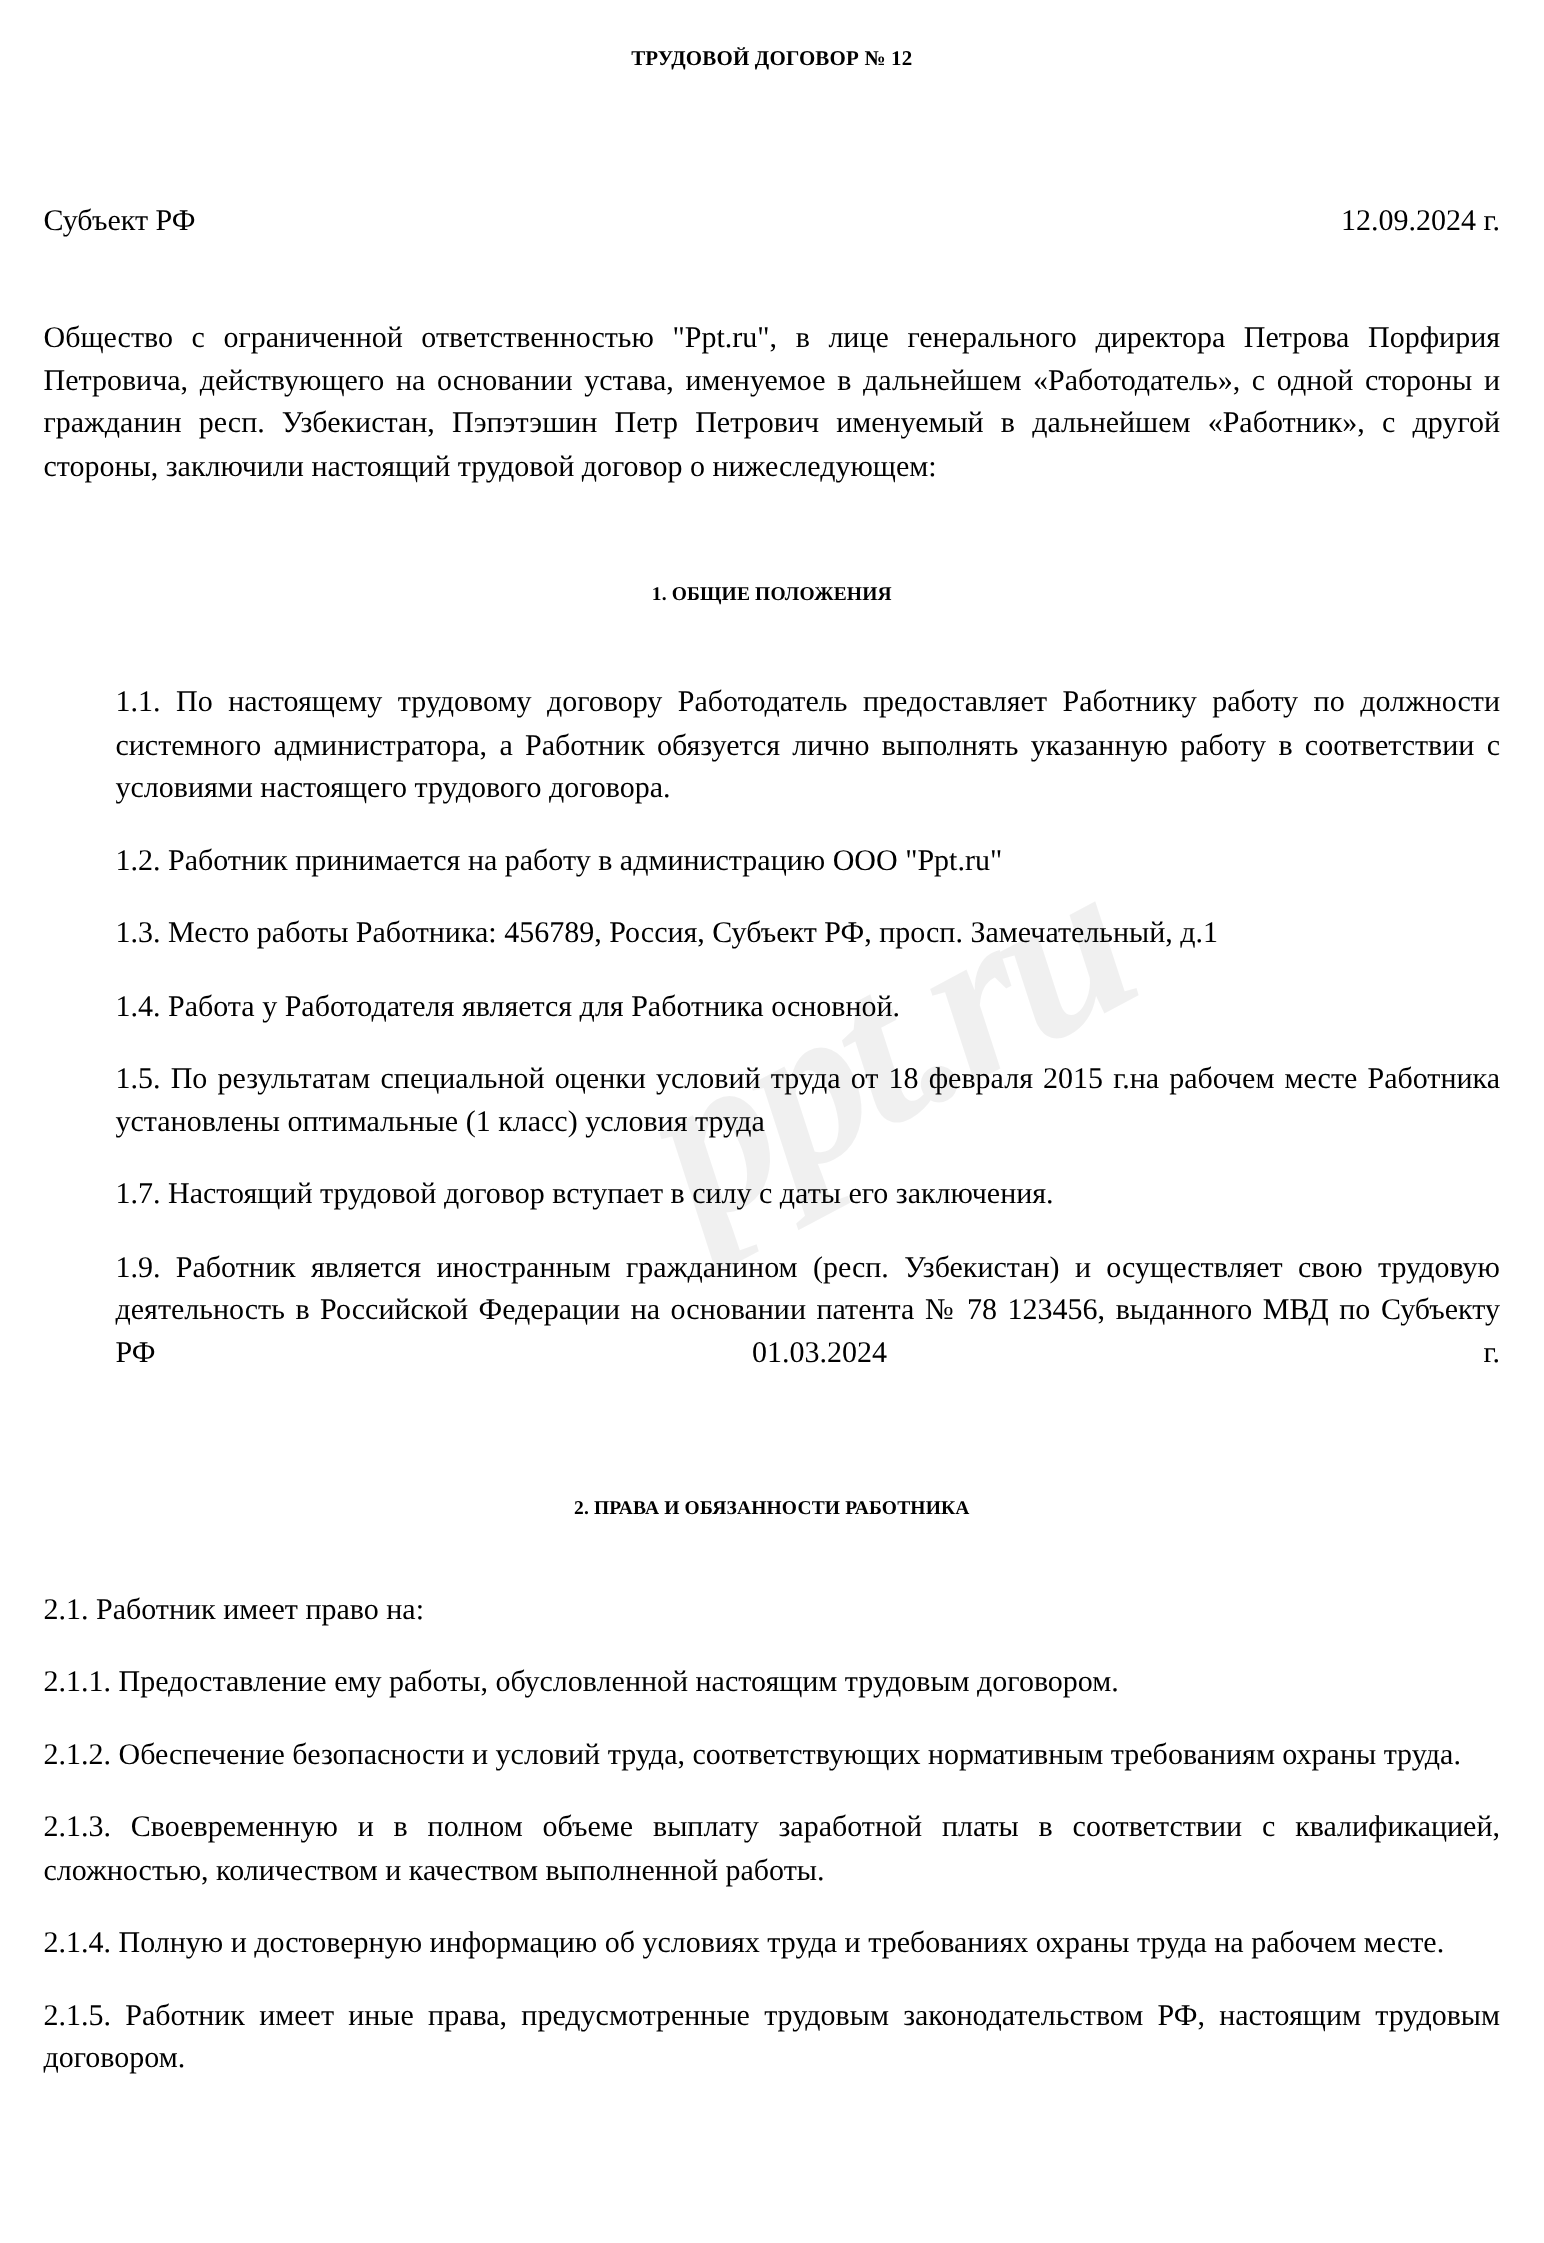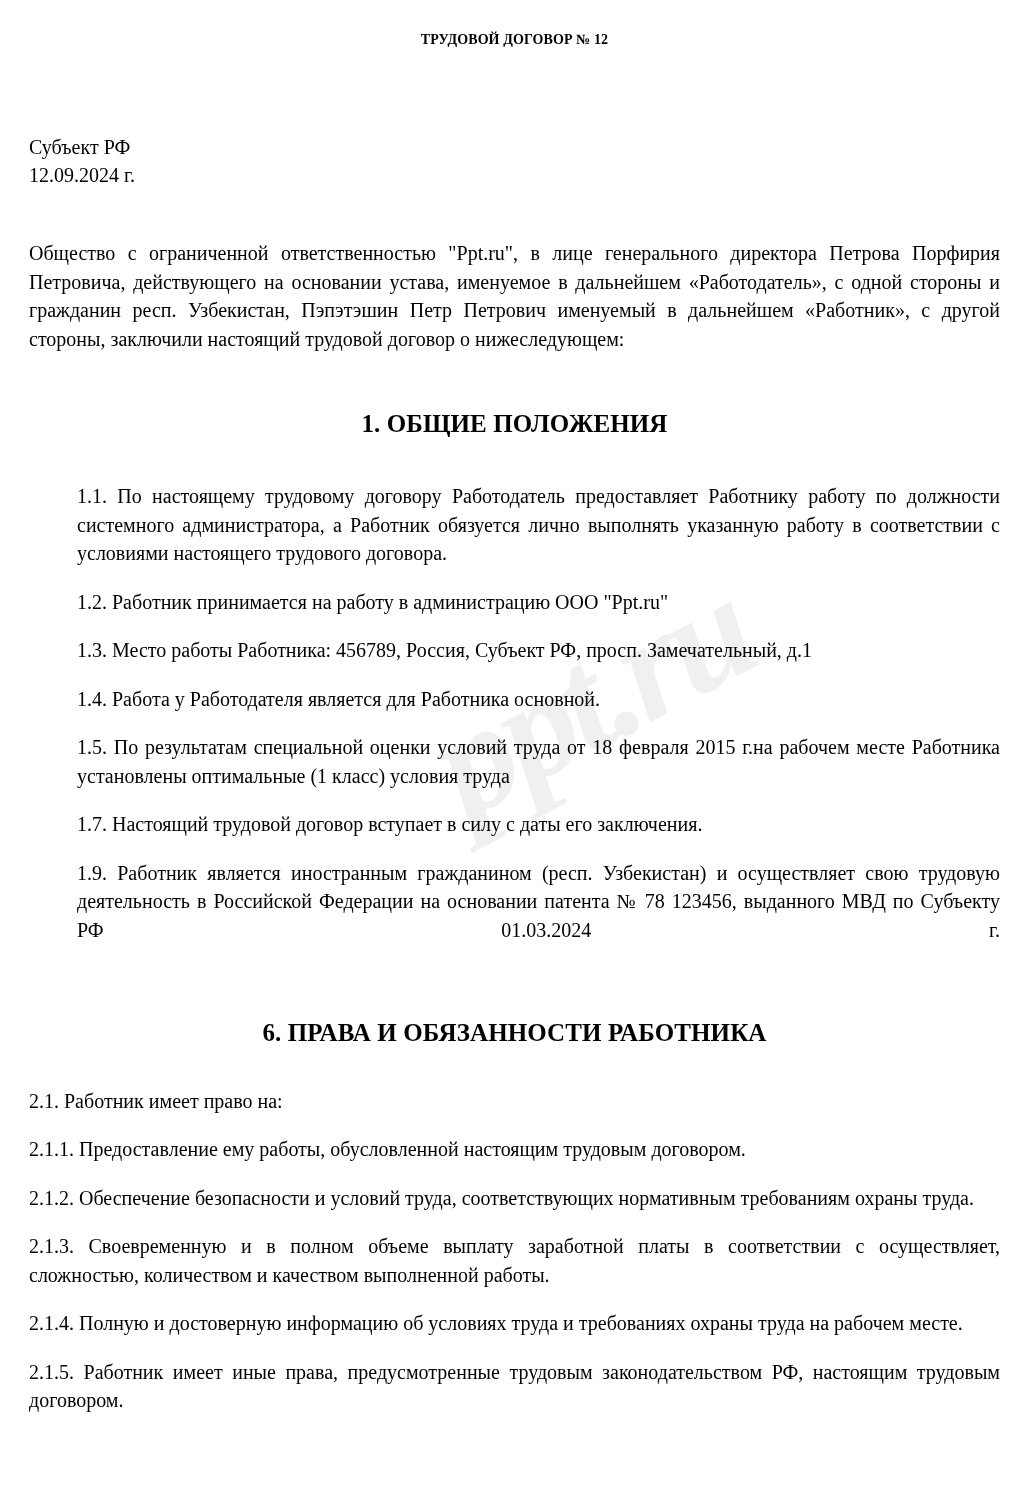--- a/index.html
+++ b/index.html
@@ -57,36 +57,35 @@
     padding-top: 26px;
     letter-spacing: 0.1px;
   }
   .meta-row {
     display: flex;
     justify-content: space-between;
     align-items: baseline;
     font-size: 20px;
     line-height: 28px;
     margin-top: 79px;
-    flex-direction: column;
   }
   .meta-left, .meta-right {
     white-space: nowrap;
   }
   .preamble {
     margin-top: 50px;
     font-size: 20px;
     line-height: 28.5px;
     text-align: justify;
     text-justify: inter-word;
     hyphens: none;
   }
   .section-heading {
     text-align: center;
-    font-size: 25px;
+    font-size: 13px;
     line-height: 28px;
     margin: 0;
     letter-spacing: 0.1px;
   }
   .sec1-heading { margin-top: 57px; }
   .sec2-heading { margin-top: 46px; }
   .clause-list {
     margin: 0;
     padding: 0;
     list-style: none;
@@ -134,26 +133,26 @@
     <div class="clause-list sec1-clauses">
       <p class="clause">1.1. По настоящему трудовому договору Работодатель предоставляет Работнику работу по должности системного администратора, а Работник обязуется лично выполнять указанную работу в соответствии с условиями настоящего трудового договора.</p>
       <p class="clause short">1.2. Работник принимается на работу в администрацию ООО "Ppt.ru"</p>
       <p class="clause short">1.3. Место работы Работника: 456789, Россия, Субъект РФ, просп. Замечательный, д.1</p>
       <p class="clause short">1.4. Работа у Работодателя является для Работника основной.</p>
       <p class="clause">1.5. По результатам специальной оценки условий труда от 18 февраля 2015 г.на рабочем месте Работника установлены оптимальные (1 класс) условия труда</p>
       <p class="clause short">1.7. Настоящий трудовой договор вступает в силу с даты его заключения.</p>
       <p class="clause">1.9. Работник является иностранным гражданином (респ. Узбекистан) и осуществляет свою трудовую деятельность в Российской Федерации на основании патента №  78 123456, выданного МВД по Субъекту РФ 01.03.2024 г.</p>
     </div>
 
-    <h2 class="section-heading sec2-heading">6. ПРАВА И ОБЯЗАННОСТИ РАБОТНИКА</h2>
+    <h2 class="section-heading sec2-heading">2. ПРАВА И ОБЯЗАННОСТИ РАБОТНИКА</h2>
 
     <div class="clause-list sec2-clauses">
       <p class="clause short">2.1. Работник имеет право на:</p>
       <p class="clause short">2.1.1. Предоставление ему работы, обусловленной настоящим трудовым договором.</p>
       <p class="clause">2.1.2. Обеспечение безопасности и условий труда, соответствующих нормативным требованиям охраны труда.</p>
-      <p class="clause">2.1.3. Своевременную и в полном объеме выплату заработной платы в соответствии с осуществляет, сложностью, количеством и качеством выполненной работы.</p>
+      <p class="clause">2.1.3. Своевременную и в полном объеме выплату заработной платы в соответствии с квалификацией, сложностью, количеством и качеством выполненной работы.</p>
       <p class="clause">2.1.4. Полную и достоверную информацию об условиях труда и требованиях охраны труда на рабочем месте.</p>
       <p class="clause">2.1.5. Работник имеет иные права, предусмотренные трудовым законодательством РФ, настоящим трудовым договором.</p>
 
     </div>
 
   </div>
 </div>
 
 </body></html>

